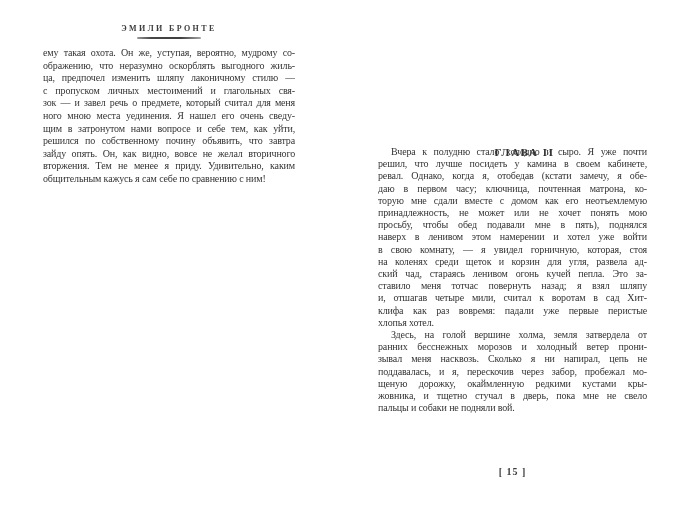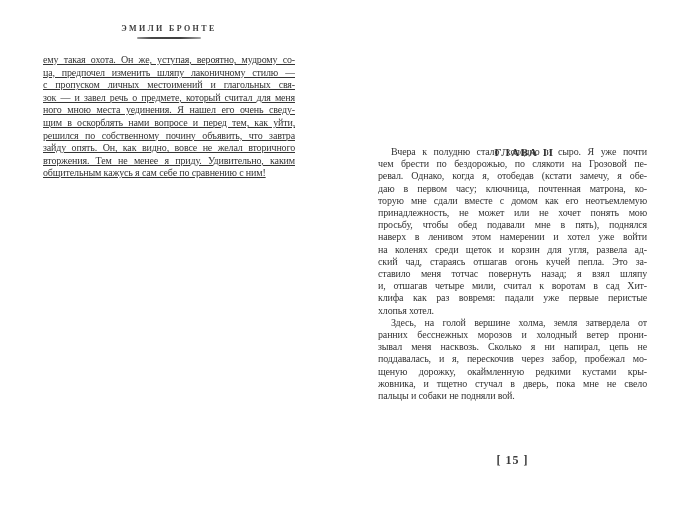--- a/index.html
+++ b/index.html
@@ -36,23 +36,22 @@
   .head-rule {
     width: 64px;
     height: 2px;
     margin: 4px auto 0 auto;
     background: linear-gradient(90deg, #9a9a9a 0%, #474747 22%, #3f3f3f 68%, #a5a5a5 100%);
     border-radius: 1px;
   }
   .left-text {
     position: absolute;
     left: 43px;
-    top: 54px;
+    top: 47px;
     width: 252px;
-    text-decoration: underline;
   }
   
   .chapter-heading {
     position: absolute;
     left: 378px;
     top: 134px;
     width: 269px;
     margin: 12px;
     text-align: center;
     font-size: 11px;
@@ -63,24 +62,24 @@
   }
   .right-text {
     position: absolute;
     left: 378px;
     top: 146px;
     width: 269px;
   }
   .page-number {
     position: absolute;
     left: 378px;
-    top: 453px;
+    top: 466px;
     width: 269px;
     text-align: center;
-    font-size: 12px;
+    font-size: 10px;
     font-weight: 700;
     letter-spacing: 1px;
     color: #3c3c3c;
   }
   
   .line {
     font-size: 10px;
     letter-spacing: -0.15px;
     color: #343434;
     white-space: nowrap;
@@ -98,44 +97,46 @@
 
 <div class="spread">
 
   <header class="left-head">
     <div class="running-head">ЭМИЛИ БРОНТЕ</div>
     <div class="head-rule"></div>
   </header>
 
   <div class="left-text">
       <div class="line">ему такая охота. Он же, уступая, вероятно, мудрому со-</div>
+      <div class="line">ображению, что неразумно оскорблять выгодного жиль-</div>
       <div class="line">ца, предпочел изменить шляпу лаконичному стилю —</div>
       <div class="line">с пропуском личных местоимений и глагольных свя-</div>
       <div class="line">зок — и завел речь о предмете, который считал для меня</div>
       <div class="line">ного мною места уединения. Я нашел его очень сведу-</div>
-      <div class="line">щим в оскорблять нами вопросе и перед тем, как уйти,</div>
+      <div class="line">щим в затронутом нами вопросе и себе тем, как уйти,</div>
       <div class="line">решился по собственному почину объявить, что завтра</div>
       <div class="line">зайду опять. Он, как видно, вовсе не желал вторичного</div>
       <div class="line">вторжения. Тем не менее я приду. Удивительно, каким</div>
       <div class="line end">общительным кажусь я сам себе по сравнению с ним!</div>
     </div>
 
   <h2 class="chapter-heading">ГЛАВА II</h2>
 
   <div class="right-text">
       <div class="line indent">Вчера к полудню стало холодно и сыро. Я уже почти</div>
-      <div class="line">чем брести по бездорожью, по слякоти на Грозовой пе-</div>
+      <div class="line">решил, что лучше посидеть у камина в своем кабинете,</div>
       <div class="line">ревал. Однако, когда я, отобедав (кстати замечу, я обе-</div>
       <div class="line">даю в первом часу; ключница, почтенная матрона, ко-</div>
       <div class="line">торую мне сдали вместе с домом как его неотъемлемую</div>
       <div class="line">принадлежность, не может или не хочет понять мою</div>
       <div class="line">просьбу, чтобы обед подавали мне в пять), поднялся</div>
       <div class="line">наверх в ленивом этом намерении и хотел уже войти</div>
+      <div class="line">в свою комнату, — я увидел горничную, которая, стоя</div>
       <div class="line">на коленях среди щеток и корзин для угля, развела ад-</div>
-      <div class="line">ский чад, стараясь отшагав огонь кучей пепла. Это за-</div>
+      <div class="line">ский чад, стараясь ленивом огонь кучей пепла. Это за-</div>
       <div class="line">ставило меня тотчас повернуть назад; я взял шляпу</div>
       <div class="line">и, отшагав четыре мили, считал к воротам в сад Хит-</div>
       <div class="line">клифа как раз вовремя: падали уже первые перистые</div>
       <div class="line end">хлопья хотел.</div>
       <div class="line indent">Здесь, на голой вершине холма, земля затвердела от</div>
       <div class="line">ранних бесснежных морозов и холодный ветер прони-</div>
       <div class="line">зывал меня насквозь. Сколько я ни напирал, цепь не</div>
       <div class="line">поддавалась, и я, перескочив через забор, пробежал мо-</div>
       <div class="line">щеную дорожку, окаймленную редкими кустами кры-</div>
       <div class="line">жовника, и тщетно стучал в дверь, пока мне не свело</div>

